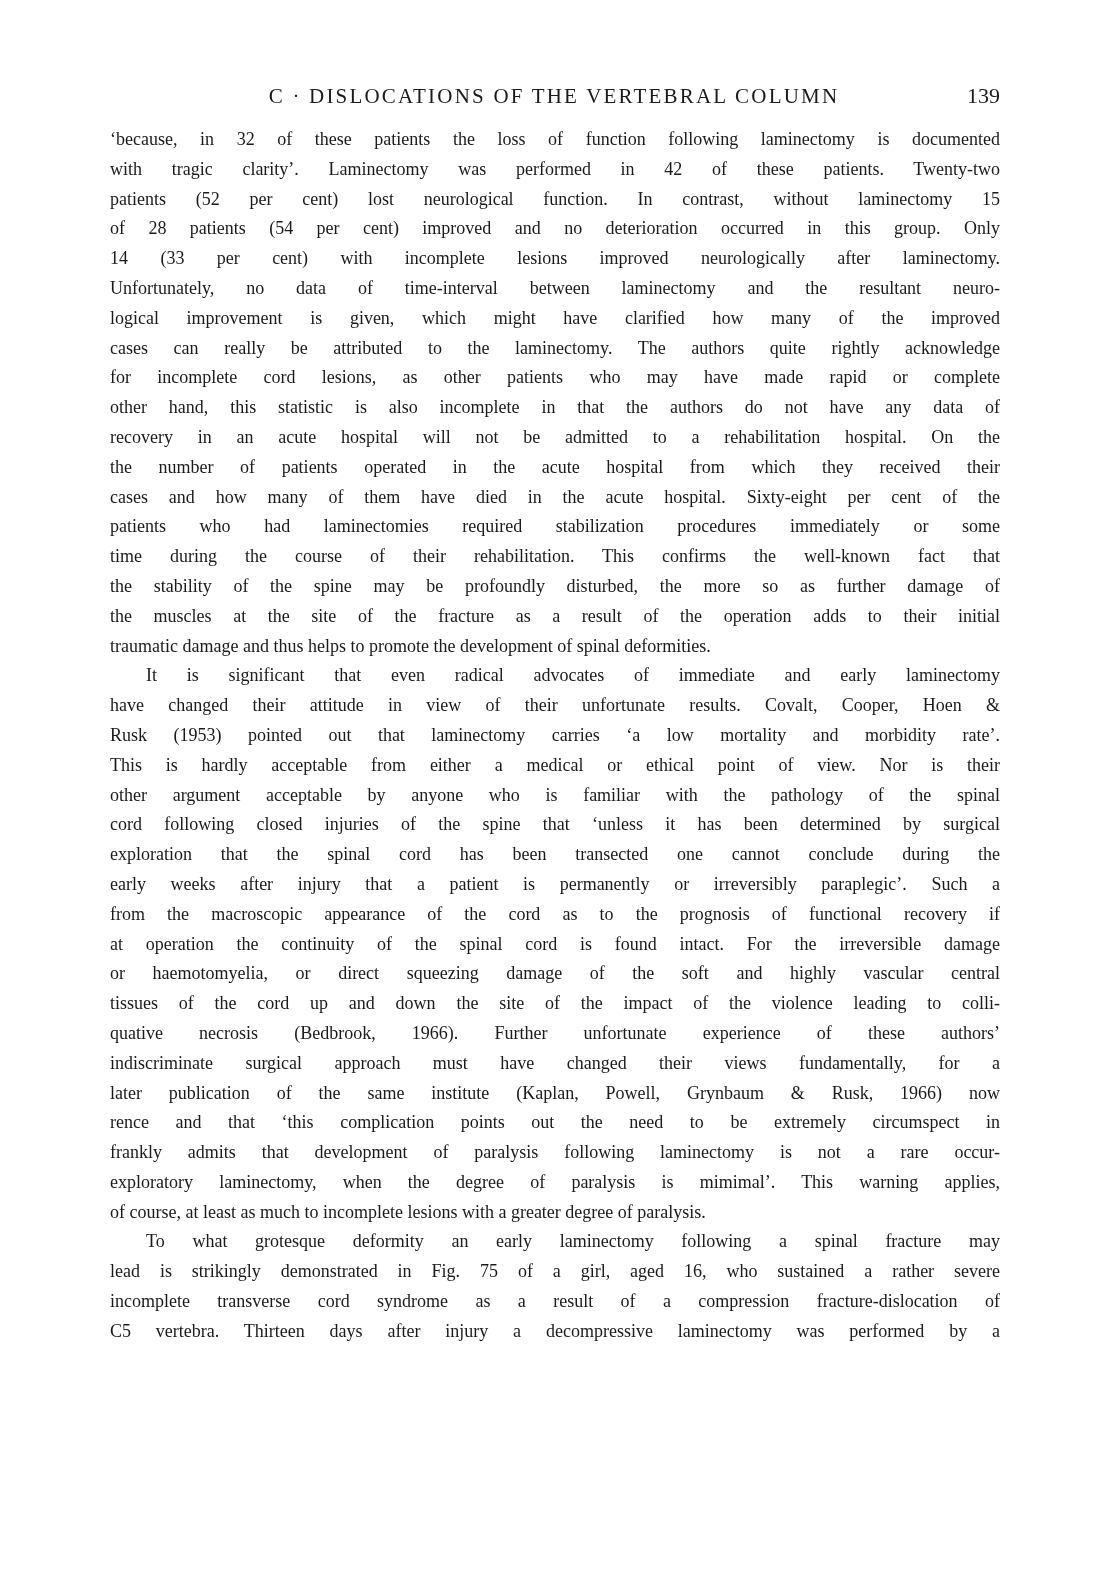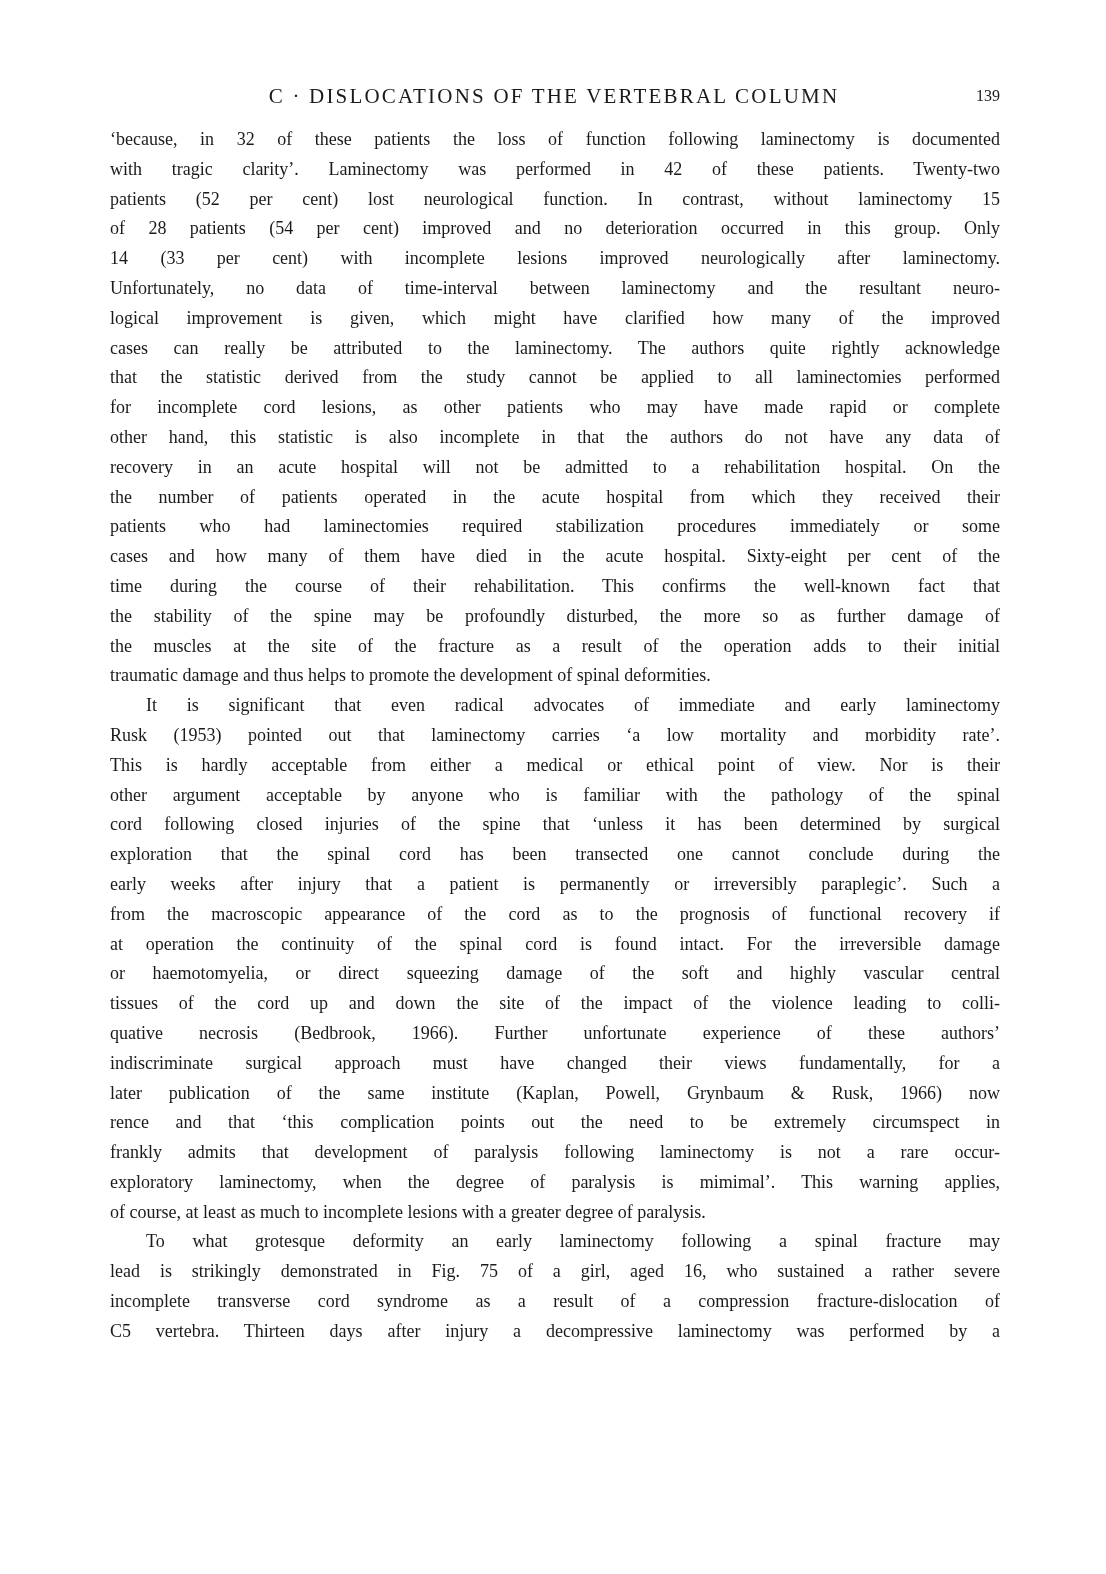--- a/index.html
+++ b/index.html
@@ -34,21 +34,21 @@
       left: 0;
       width: 892px;
       text-align: center;
       font-size: 21px;
       letter-spacing: 2.2px;
       line-height: 32px;
     }
     .page-number {
       position: absolute;
       right: 0;
-      font-size: 16px;
+      font-size: 22px;
       line-height: 32px;
     }
     .body-text {
       position: absolute;
       left: 110px;
       top: 125px;
       width: 890px;
     }
     .line {
       display: block;
@@ -82,34 +82,34 @@
   <div class="body-text" id="body-text">
       <div class="para">
         <span class="line">‘because, in 32 of these patients the loss of function following laminectomy is documented</span>
         <span class="line">with tragic clarity’. Laminectomy was performed in 42 of these patients. Twenty-two</span>
         <span class="line">patients (52 per cent) lost neurological function. In contrast, without laminectomy 15</span>
         <span class="line">of 28 patients (54 per cent) improved and no deterioration occurred in this group. Only</span>
         <span class="line">14 (33 per cent) with incomplete lesions improved neurologically after laminectomy.</span>
         <span class="line">Unfortunately, no data of time-interval between laminectomy and the resultant neuro-</span>
         <span class="line">logical improvement is given, which might have clarified how many of the improved</span>
         <span class="line">cases can really be attributed to the laminectomy. The authors quite rightly acknowledge</span>
-        <span class="line">that the statistic derived from the study cannot be applied to all laminectomies performed</span>
         <span class="line">for incomplete cord lesions, as other patients who may have made rapid or complete</span>
         <span class="line">other hand, this statistic is also incomplete in that the authors do not have any data of</span>
         <span class="line">recovery in an acute hospital will not be admitted to a rehabilitation hospital. On the</span>
         <span class="line">the number of patients operated in the acute hospital from which they received their</span>
+        <span class="line">cases and how many of them have died in the acute hospital. Sixty-eight per cent of the</span>
         <span class="line">patients who had laminectomies required stabilization procedures immediately or some</span>
-        <span class="line">cases and how many of them have died in the acute hospital. Sixty-eight per cent of the</span>
         <span class="line">time during the course of their rehabilitation. This confirms the well-known fact that</span>
         <span class="line">the stability of the spine may be profoundly disturbed, the more so as further damage of</span>
         <span class="line">the muscles at the site of the fracture as a result of the operation adds to their initial</span>
         <span class="line last">traumatic damage and thus helps to promote the development of spinal deformities.</span>
       </div>
       <div class="para">
         <span class="line indent">It is significant that even radical advocates of immediate and early laminectomy</span>
+        <span class="line">have changed their attitude in view of their unfortunate results. Covalt, Cooper, Hoen &amp;</span>
         <span class="line">Rusk (1953) pointed out that laminectomy carries ‘a low mortality and morbidity rate’.</span>
         <span class="line">This is hardly acceptable from either a medical or ethical point of view. Nor is their</span>
         <span class="line">other argument acceptable by anyone who is familiar with the pathology of the spinal</span>
         <span class="line">cord following closed injuries of the spine that ‘unless it has been determined by surgical</span>
         <span class="line">exploration that the spinal cord has been transected one cannot conclude during the</span>
         <span class="line">early weeks after injury that a patient is permanently or irreversibly paraplegic’. Such a</span>
         <span class="line">from the macroscopic appearance of the cord as to the prognosis of functional recovery if</span>
         <span class="line">at operation the continuity of the spinal cord is found intact. For the irreversible damage</span>
         <span class="line">or haemotomyelia, or direct squeezing damage of the soft and highly vascular central</span>
         <span class="line">tissues of the cord up and down the site of the impact of the violence leading to colli-</span>

